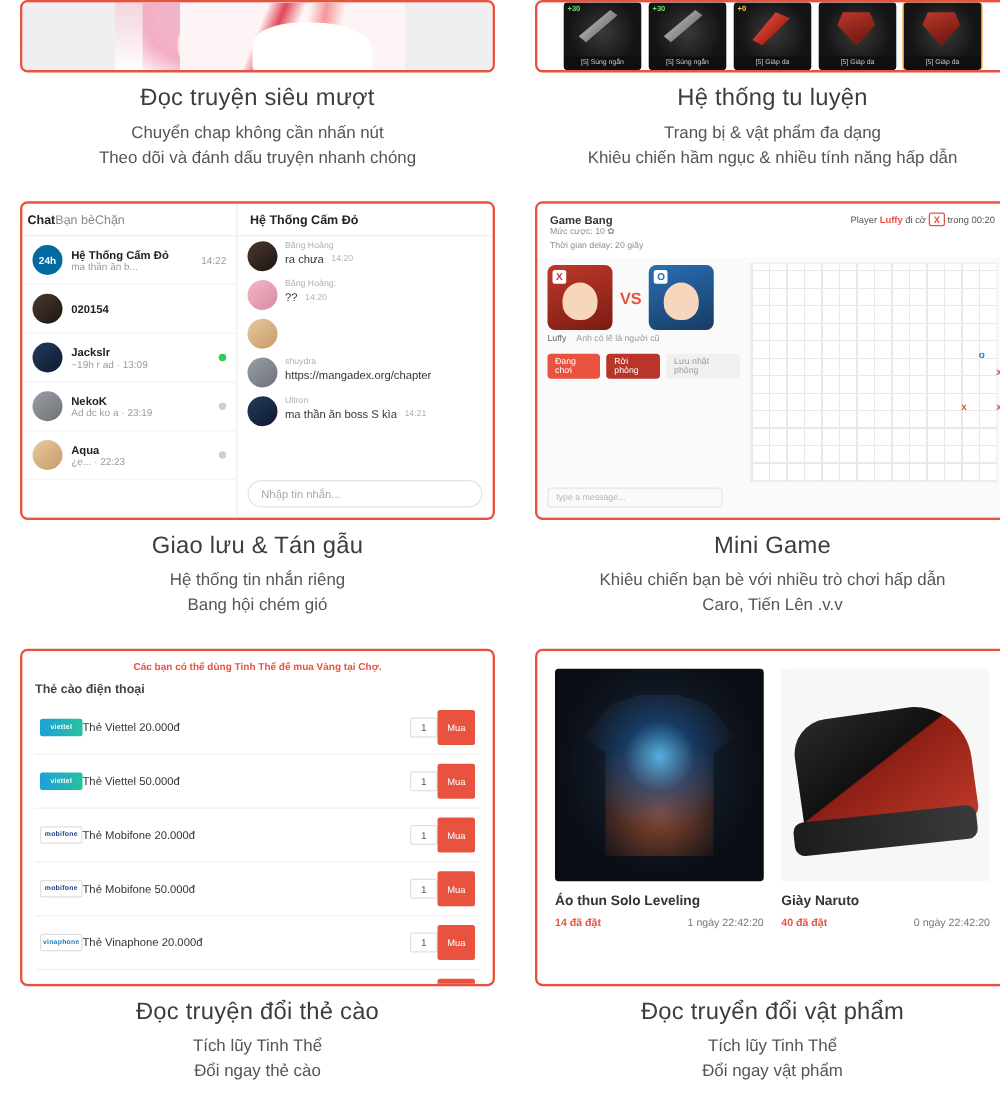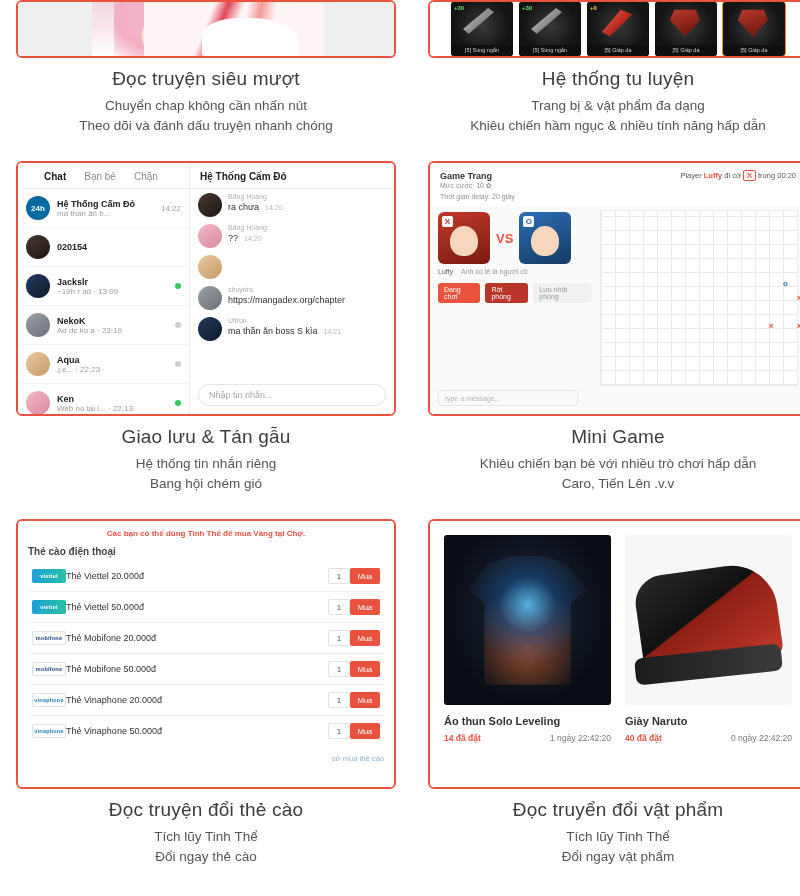--- a/index.html
+++ b/index.html
@@ -138,21 +138,21 @@
     overflow: hidden;
   }
   .item-card.selected { outline: 1.5px solid #ff8a00; }
 
   
   .row2 .frame { height: 255px; }
   
   .chat-mock { display: flex; height: 100%; font-size: 9px; background: #fff; }
   .chat-left { width: 172px; border-right: 1px solid #ececec; display:flex; flex-direction:column; }
   .chat-tabs {
-    display: flex; gap: 18px; padding: 8px 26px 6px;
+    display: flex; gap: 0; padding: 8px 4px 6px;
     font-size: 10px; color: #8a8a8a; border-bottom: 1px solid #f0f0f0;
   }
   .chat-tabs .active { color: #222; font-weight: 700; }
   .conv {
     display:flex; align-items:center; gap: 7px;
     padding: 7px 8px; border-bottom: 1px solid #f4f4f4;
     position: relative;
   }
   .av {
     width: 24px; height: 24px; border-radius: 50%;
@@ -268,21 +268,21 @@
     background: linear-gradient(90deg,#1da1d8,#27c0a0);
   }
   .logo.mobi { background:#fff; color:#1a3f8b; border:1px solid #e0e0e0; }
   .logo.vina { background:#fff; color:#1f7ec0; border:1px solid #e0e0e0; }
   .card-row .nm { flex:1; font-size: 9px; color:#333; }
   .qty {
     width: 22px; height: 16px; border:1px solid #e0e0e0; border-radius:2px;
     font-size: 8px; color:#555; display:flex; align-items:center; justify-content:center;
   }
   .buy {
-    width: 30px; height: 16px; border-radius: 2px; background:#e8523f; color:#fff;
+    width: 30px; height: 28px; border-radius: 2px; background:#e8523f; color:#fff;
     font-size: 7.5px; display:flex; align-items:center; justify-content:center;
   }
   .card-foot { text-align:right; font-size: 7.5px; color:#8ab4d8; padding-top: 8px; }
 
   
   .items-mock { height:100%; background:#fff; padding: 14px 14px; display:flex; gap: 14px; }
   .prod { flex:1; display:flex; flex-direction:column; }
   .prod .art {
     height: 170px; border-radius: 3px; position:relative; overflow:hidden;
   }
@@ -427,28 +427,20 @@
               </div>
               <div class="dot off"></div>
             </div>
             <div class="conv">
               <div class="av warm"></div>
               <div class="meta">
                 <div class="nm">Aqua</div>
                 <div class="ms">¿ẹ... · 22:23</div>
               </div>
               <div class="dot off"></div>
-            </div>
-            <div class="conv">
-              <div class="av girl"></div>
-              <div class="meta">
-                <div class="nm">Ken</div>
-                <div class="ms">Web nó tại l... · 22:13</div>
-              </div>
-              <div class="dot"></div>
             </div>
           </div>
 
           <div class="chat-right">
             <div class="chat-head">Hệ Thống Cấm Đỏ</div>
             <div class="msgs">
               <div class="msg">
                 <div class="av dark"></div>
                 <div class="body">
                   <div class="who">Băng Hoàng</div>
@@ -500,21 +492,21 @@
         <div class="sub">Hệ thống tin nhắn riêng</div>
         <div class="sub">Bang hội chém gió</div>
       </div>
     </div>
 
     <div class="cell">
       <div class="frame">
         <div class="game-mock">
           <div class="game-top">
             <div>
-              <div class="game-title">Game Trang</div>
+              <div class="game-title">Game Bang</div>
               <div class="game-sub">Mức cược: 10 ✿</div>
               <div class="game-sub">Thời gian delay: 20 giây</div>
             </div>
             <div class="game-right">
               <span>Player</span>
               <span style="color:#e8523f;font-weight:700">Luffy</span>
               <span>đi cờ</span>
               <span class="x">X</span>
               <span>trong</span>
               <span>00:20</span>

